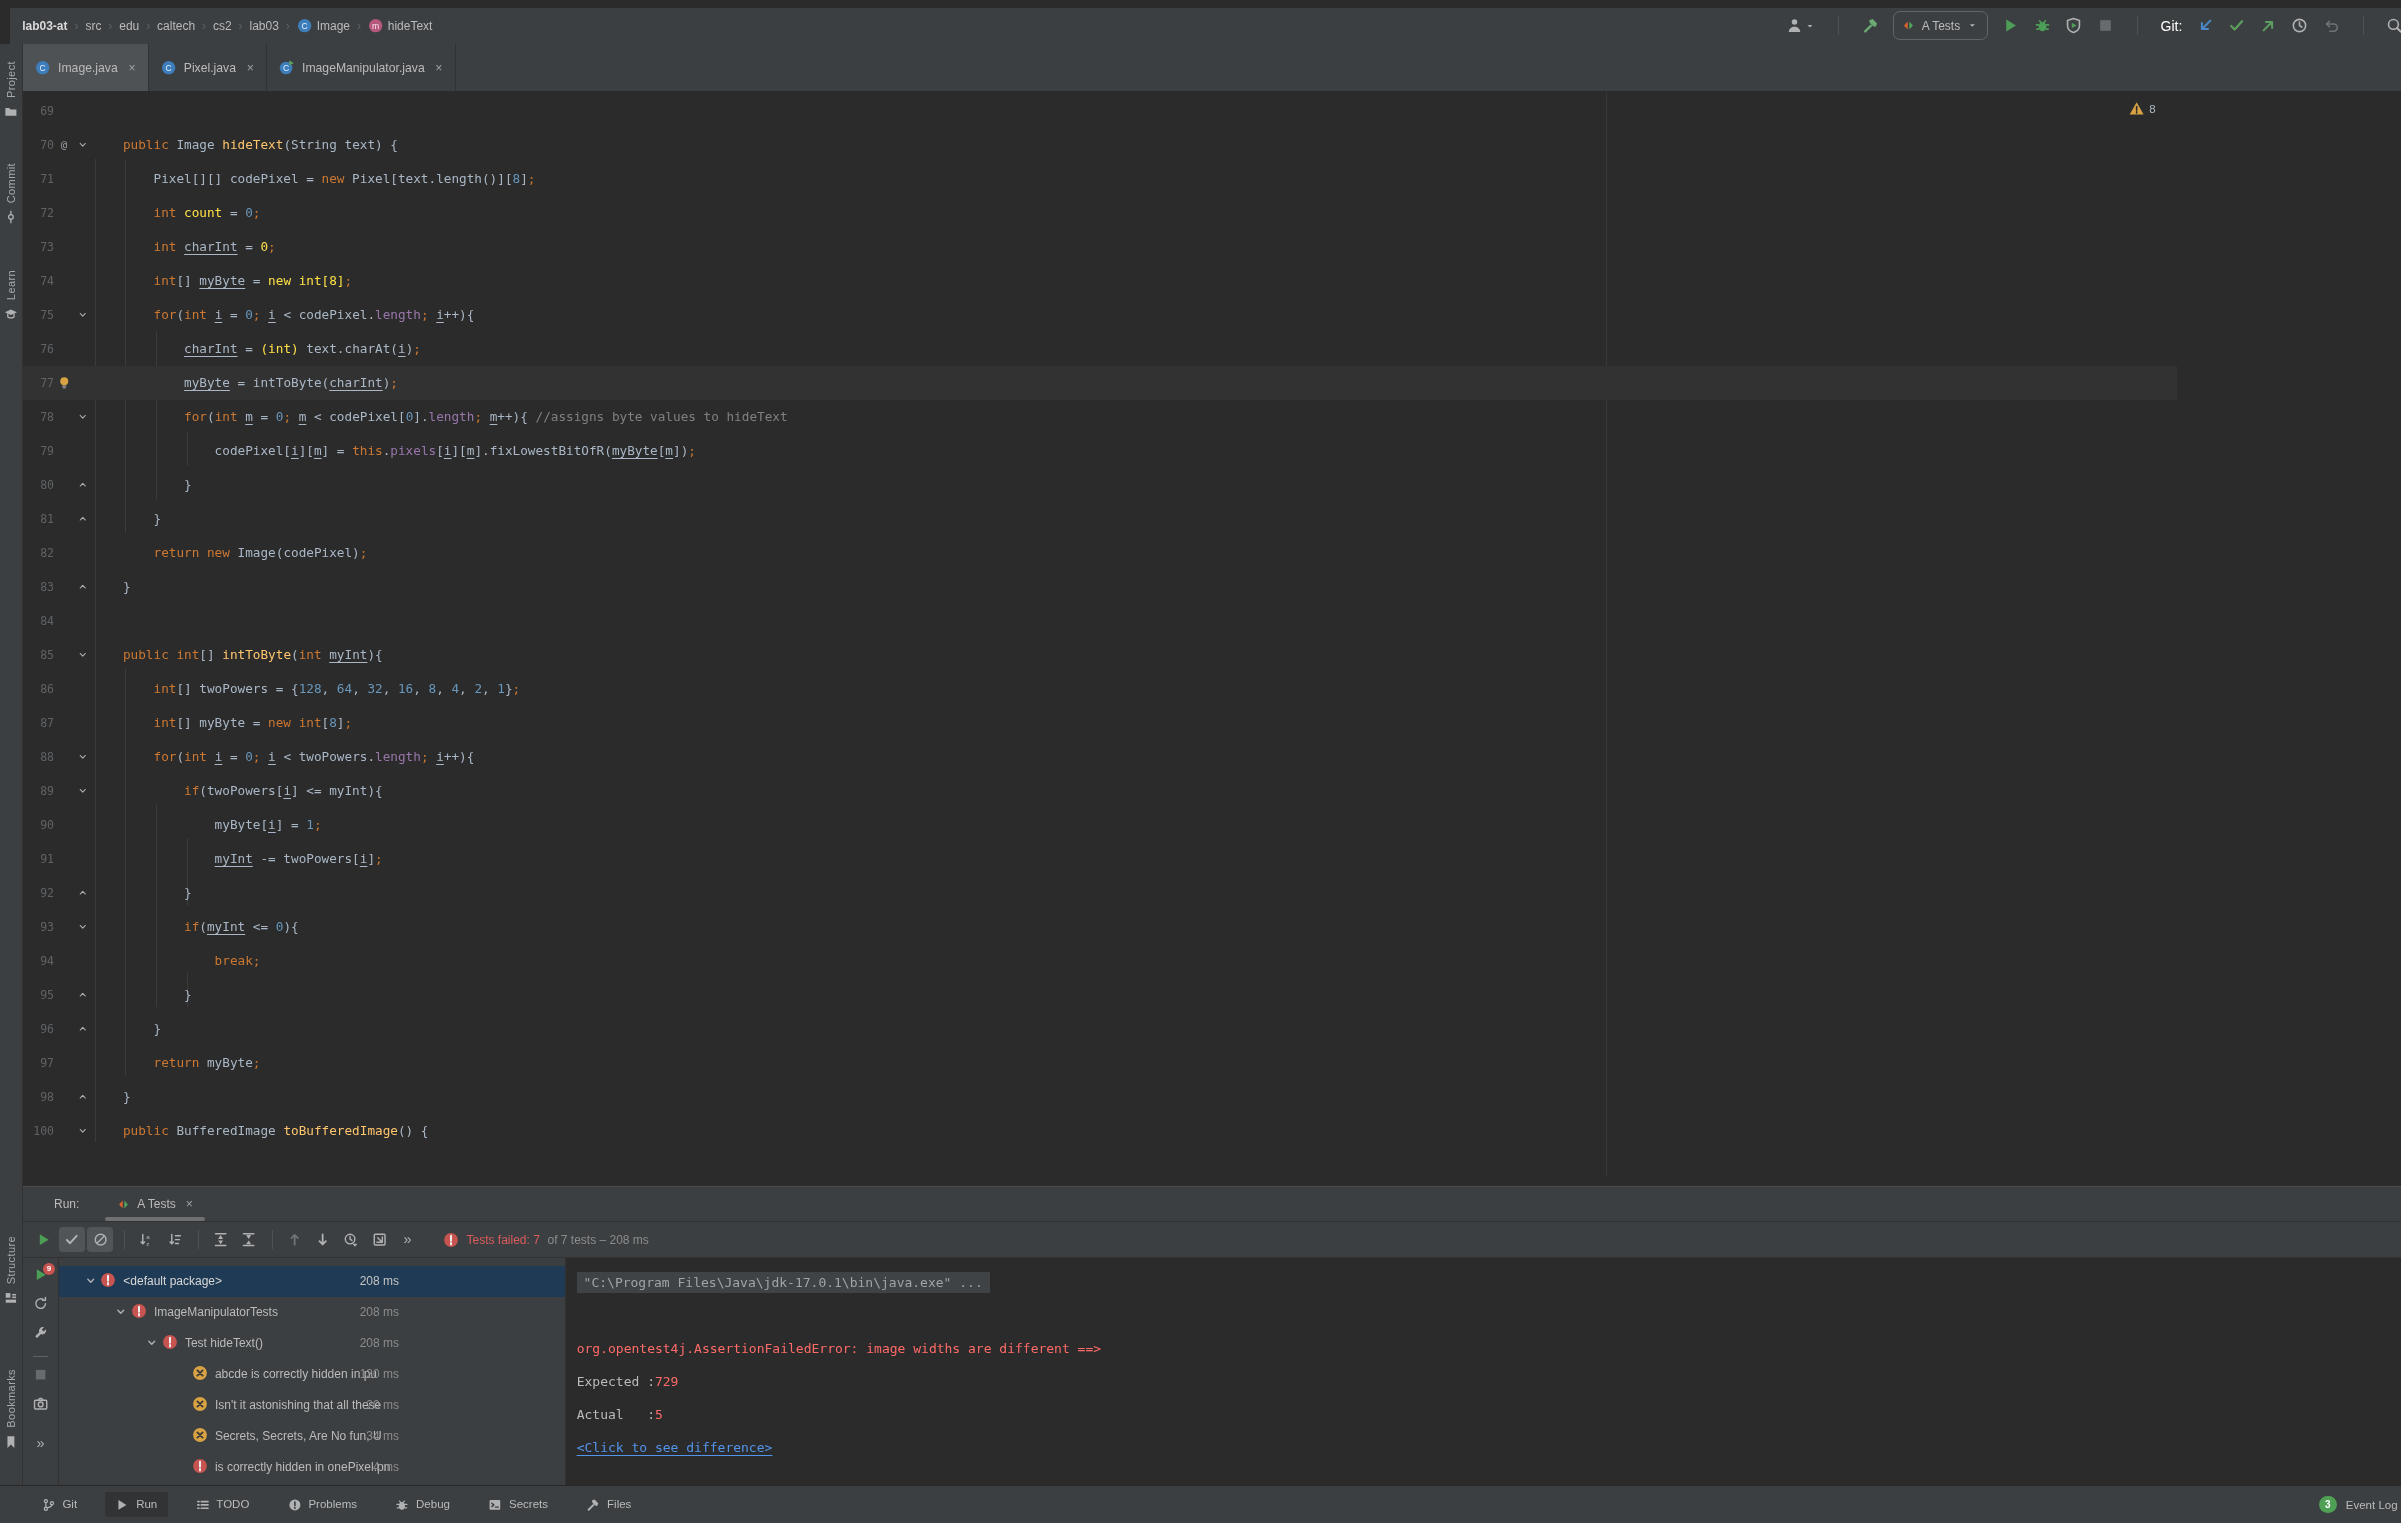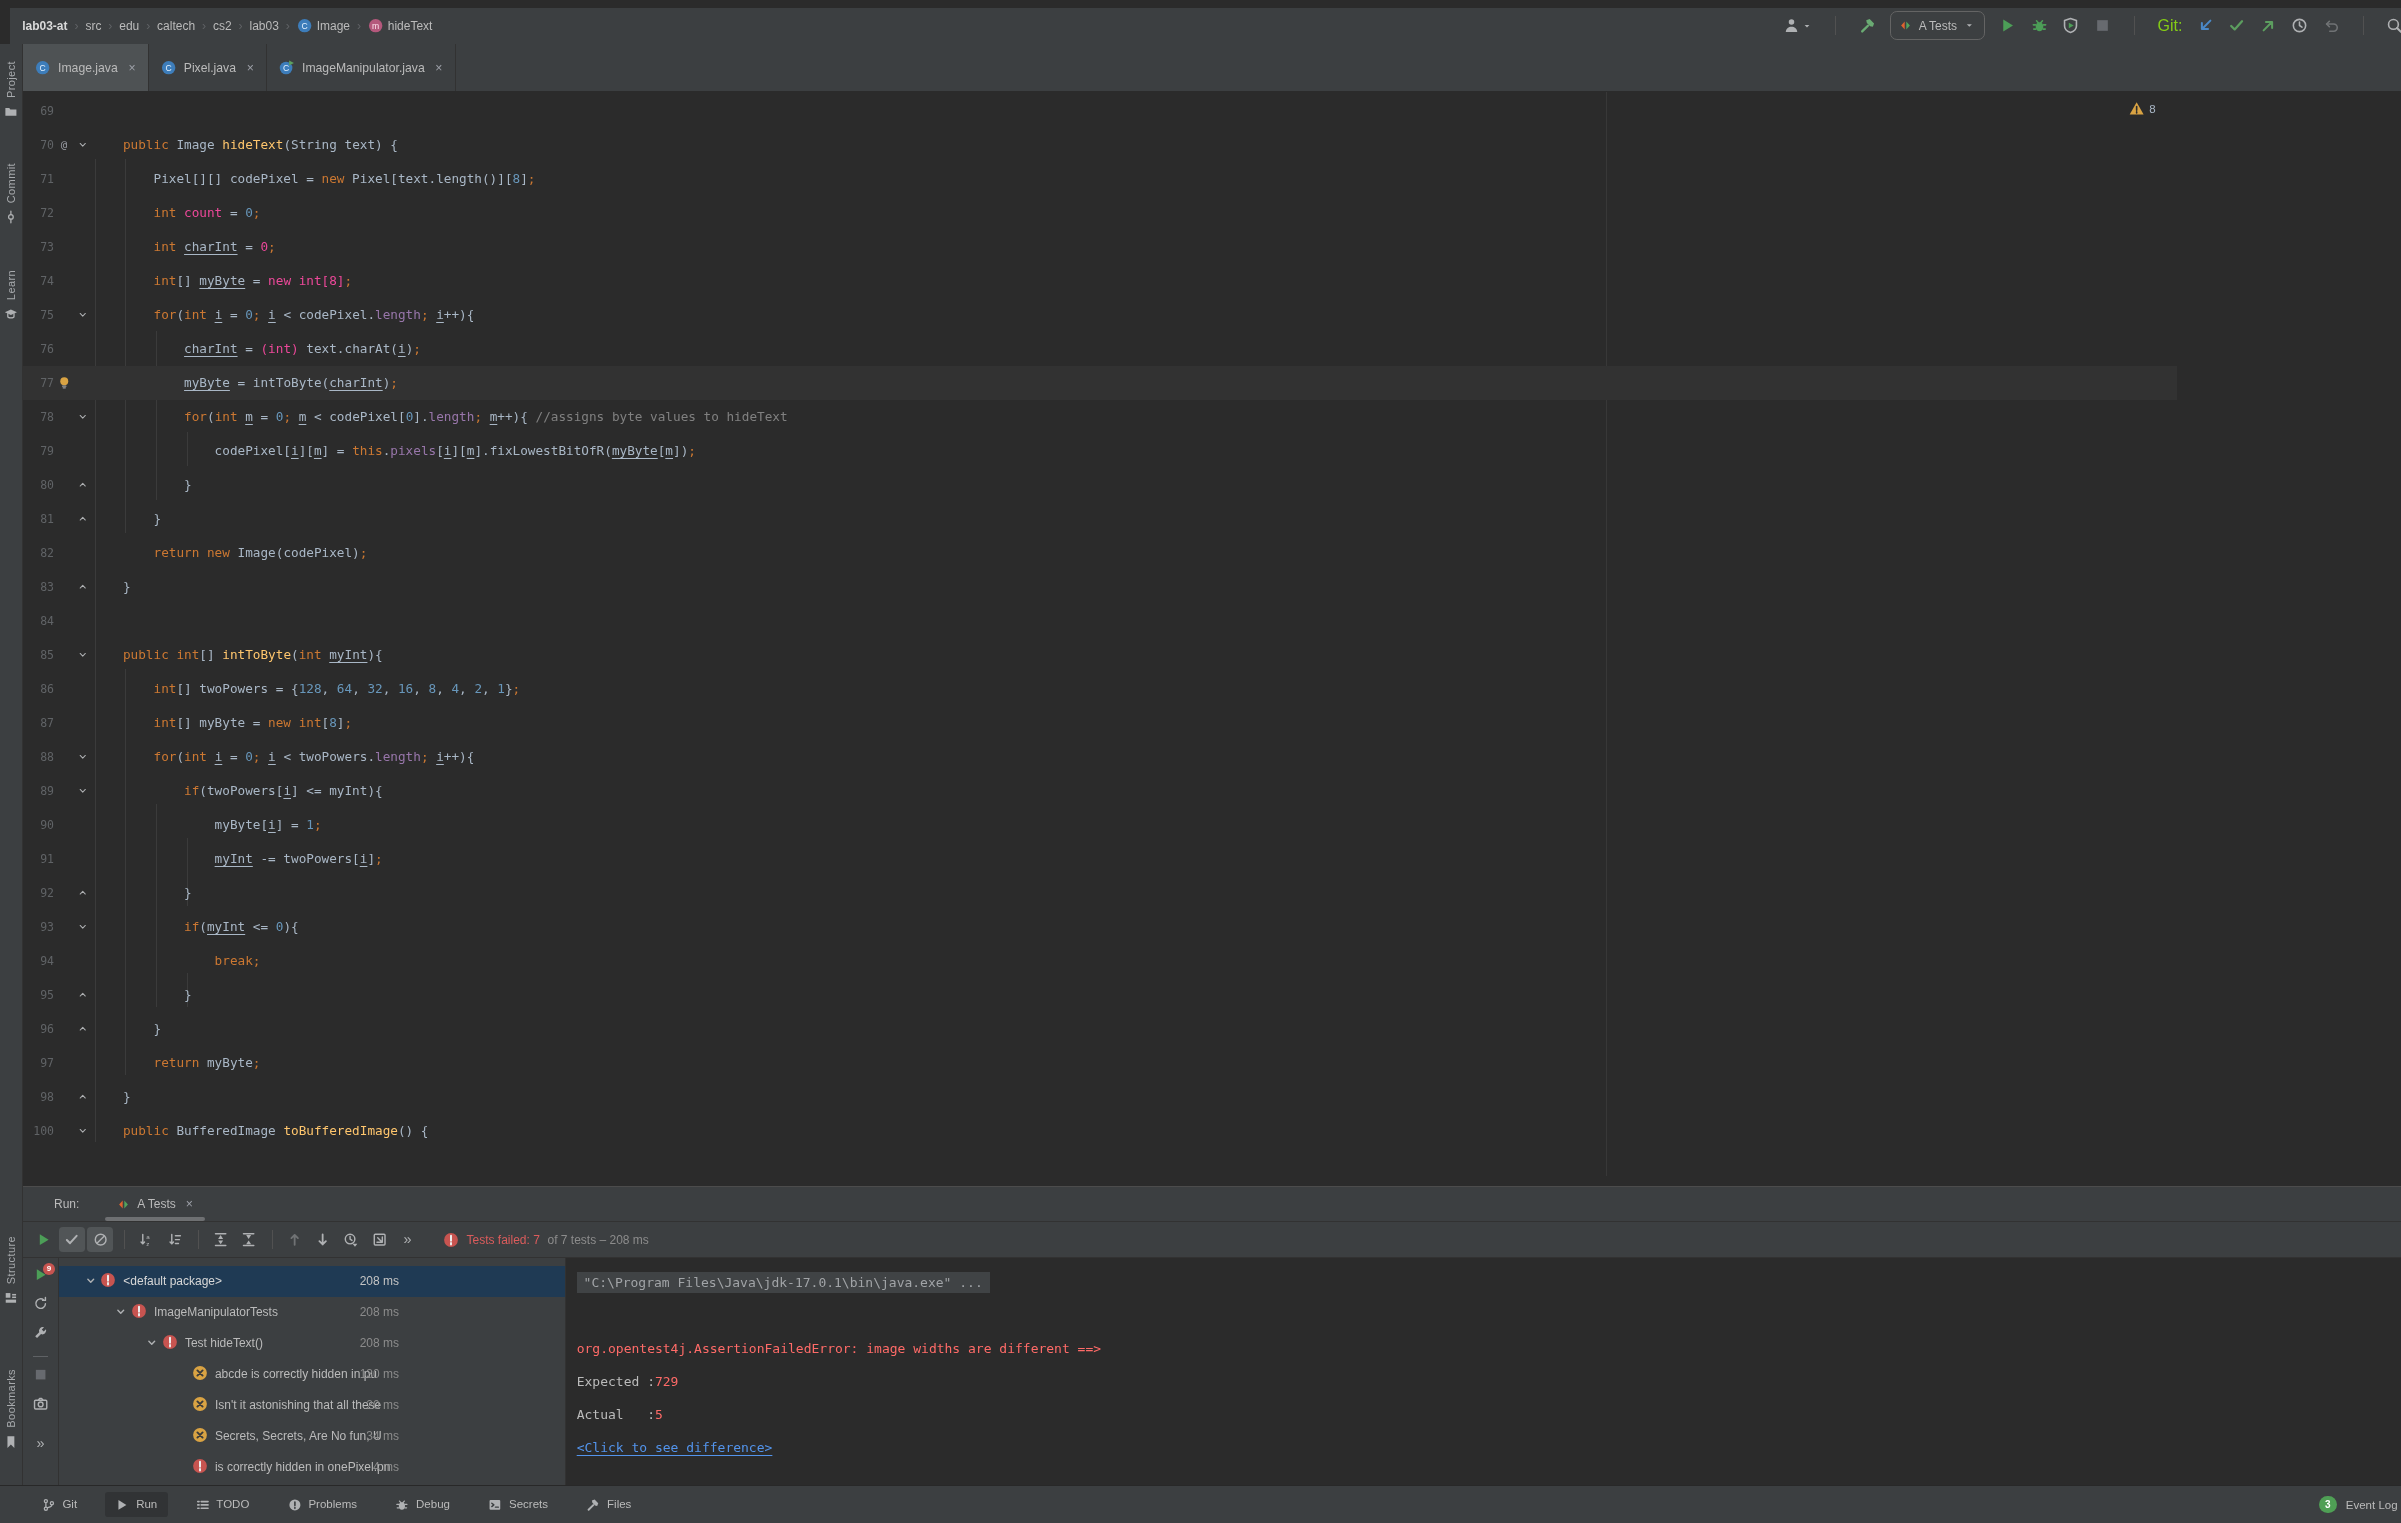--- a/index.html
+++ b/index.html
@@ -15,21 +15,21 @@
   #toolbar{position:absolute;left:10px;top:7.6px;width:2401px;height:37px;background:#3C3F41;
            border-bottom:0.8px solid #323232;box-sizing:border-box;display:flex;align-items:center;
            justify-content:space-between;padding:0 7.6px 0 12.2px}
   #breadcrumbs{display:flex;align-items:center;font-size:12px;color:#BBBBBB;white-space:nowrap}
   .crumb-sep{color:#5F6265;font-size:12.2px;margin:0 6.9px}
   .crumb-root{font-weight:bold;color:#DADADA}
   #toolbar-right{display:flex;align-items:center;gap:14.5px}
   .tbtn{display:flex;align-items:center;gap:2.3px}
   #run-config-box{display:flex;align-items:center;gap:6.9px;border:0.8px solid #646464;border-radius:6.9px;
                   height:27.5px;padding:0 9.2px 0 7.6px;color:#BBBBBB;font-size:12px}
-  #git-label{color:#84cc16;font-size:16px}
+  #git-label{color:#ffffff;font-size:14px}
 
   
   #stripe-left{position:absolute;left:0;top:44px;width:23px;bottom:38px;background:#3C3F41;
                border-right:0.8px solid #323232;box-sizing:border-box}
   .stripe-btn{position:absolute;left:0;width:22px;display:flex;flex-direction:column;align-items:center;
               gap:6.9px;color:#A7AAAD;font-size:11px}
   .stripe-label{writing-mode:vertical-rl;transform:rotate(180deg);letter-spacing:0.4px}
 
   
   #tabbar{position:absolute;left:23px;top:44px;width:2378px;height:47px;background:#3C3F41;display:flex}
@@ -42,21 +42,21 @@
   #editor{position:absolute;left:23px;top:92px;width:2154px;height:1084px;background:#2B2B2B;overflow:hidden}
   #code-lines{position:relative;padding-top:1.5px}
   .cl{height:34px;display:flex;align-items:center;position:relative}
   .cl.hl{background:#323232}
   .ln{width:31px;text-align:right;color:#606366;font:11.5px "DejaVu Sans Mono",monospace;flex:none}
   .ann{width:20px;flex:none;display:flex;justify-content:center;align-items:center;color:#9DA0A8;
        font:10.7px "DejaVu Sans Mono",monospace}
   .fold{width:18.4px;flex:none;display:flex;justify-content:center;align-items:center;color:#5F6265}
   .ct{margin:0;font:12.7px/34px "DejaVu Sans Mono",monospace;white-space:pre;color:#A9B7C6}
   .tk-k{color:#CC7832}.tk-m{color:#FFC66D}.tk-n{color:#6897BB}.tk-f{color:#9876AA}
-  .tk-c{color:#808080}.tk-d{color:#ec4899}.tk-s{color:#CC7832}.tk-p{color:#A9B7C6}
+  .tk-c{color:#808080}.tk-d{color:#fde047}.tk-s{color:#CC7832}.tk-p{color:#A9B7C6}
   .tk-u{text-decoration:underline;text-underline-offset:3.1px}
   .iguide{position:absolute;width:0.8px;background:#3B3B3B}
   #margin-guide{position:absolute;left:1583px;top:0;width:0.8px;height:1084px;background:#383838}
   #inspect-widget{position:absolute;right:21.4px;top:9.2px;display:flex;align-items:center;gap:4.6px;
                   color:#A9B7C6;font-size:11.5px}
 
   
   #runpanel{position:absolute;left:23px;top:1186px;width:2378px;height:379px;background:#3C3F41;
             border-top:0.8px solid #4C4C4C;box-sizing:border-box}
   #rp-header{height:34px;display:flex;align-items:center;padding-left:31px;color:#BBBBBB;font-size:12px}

